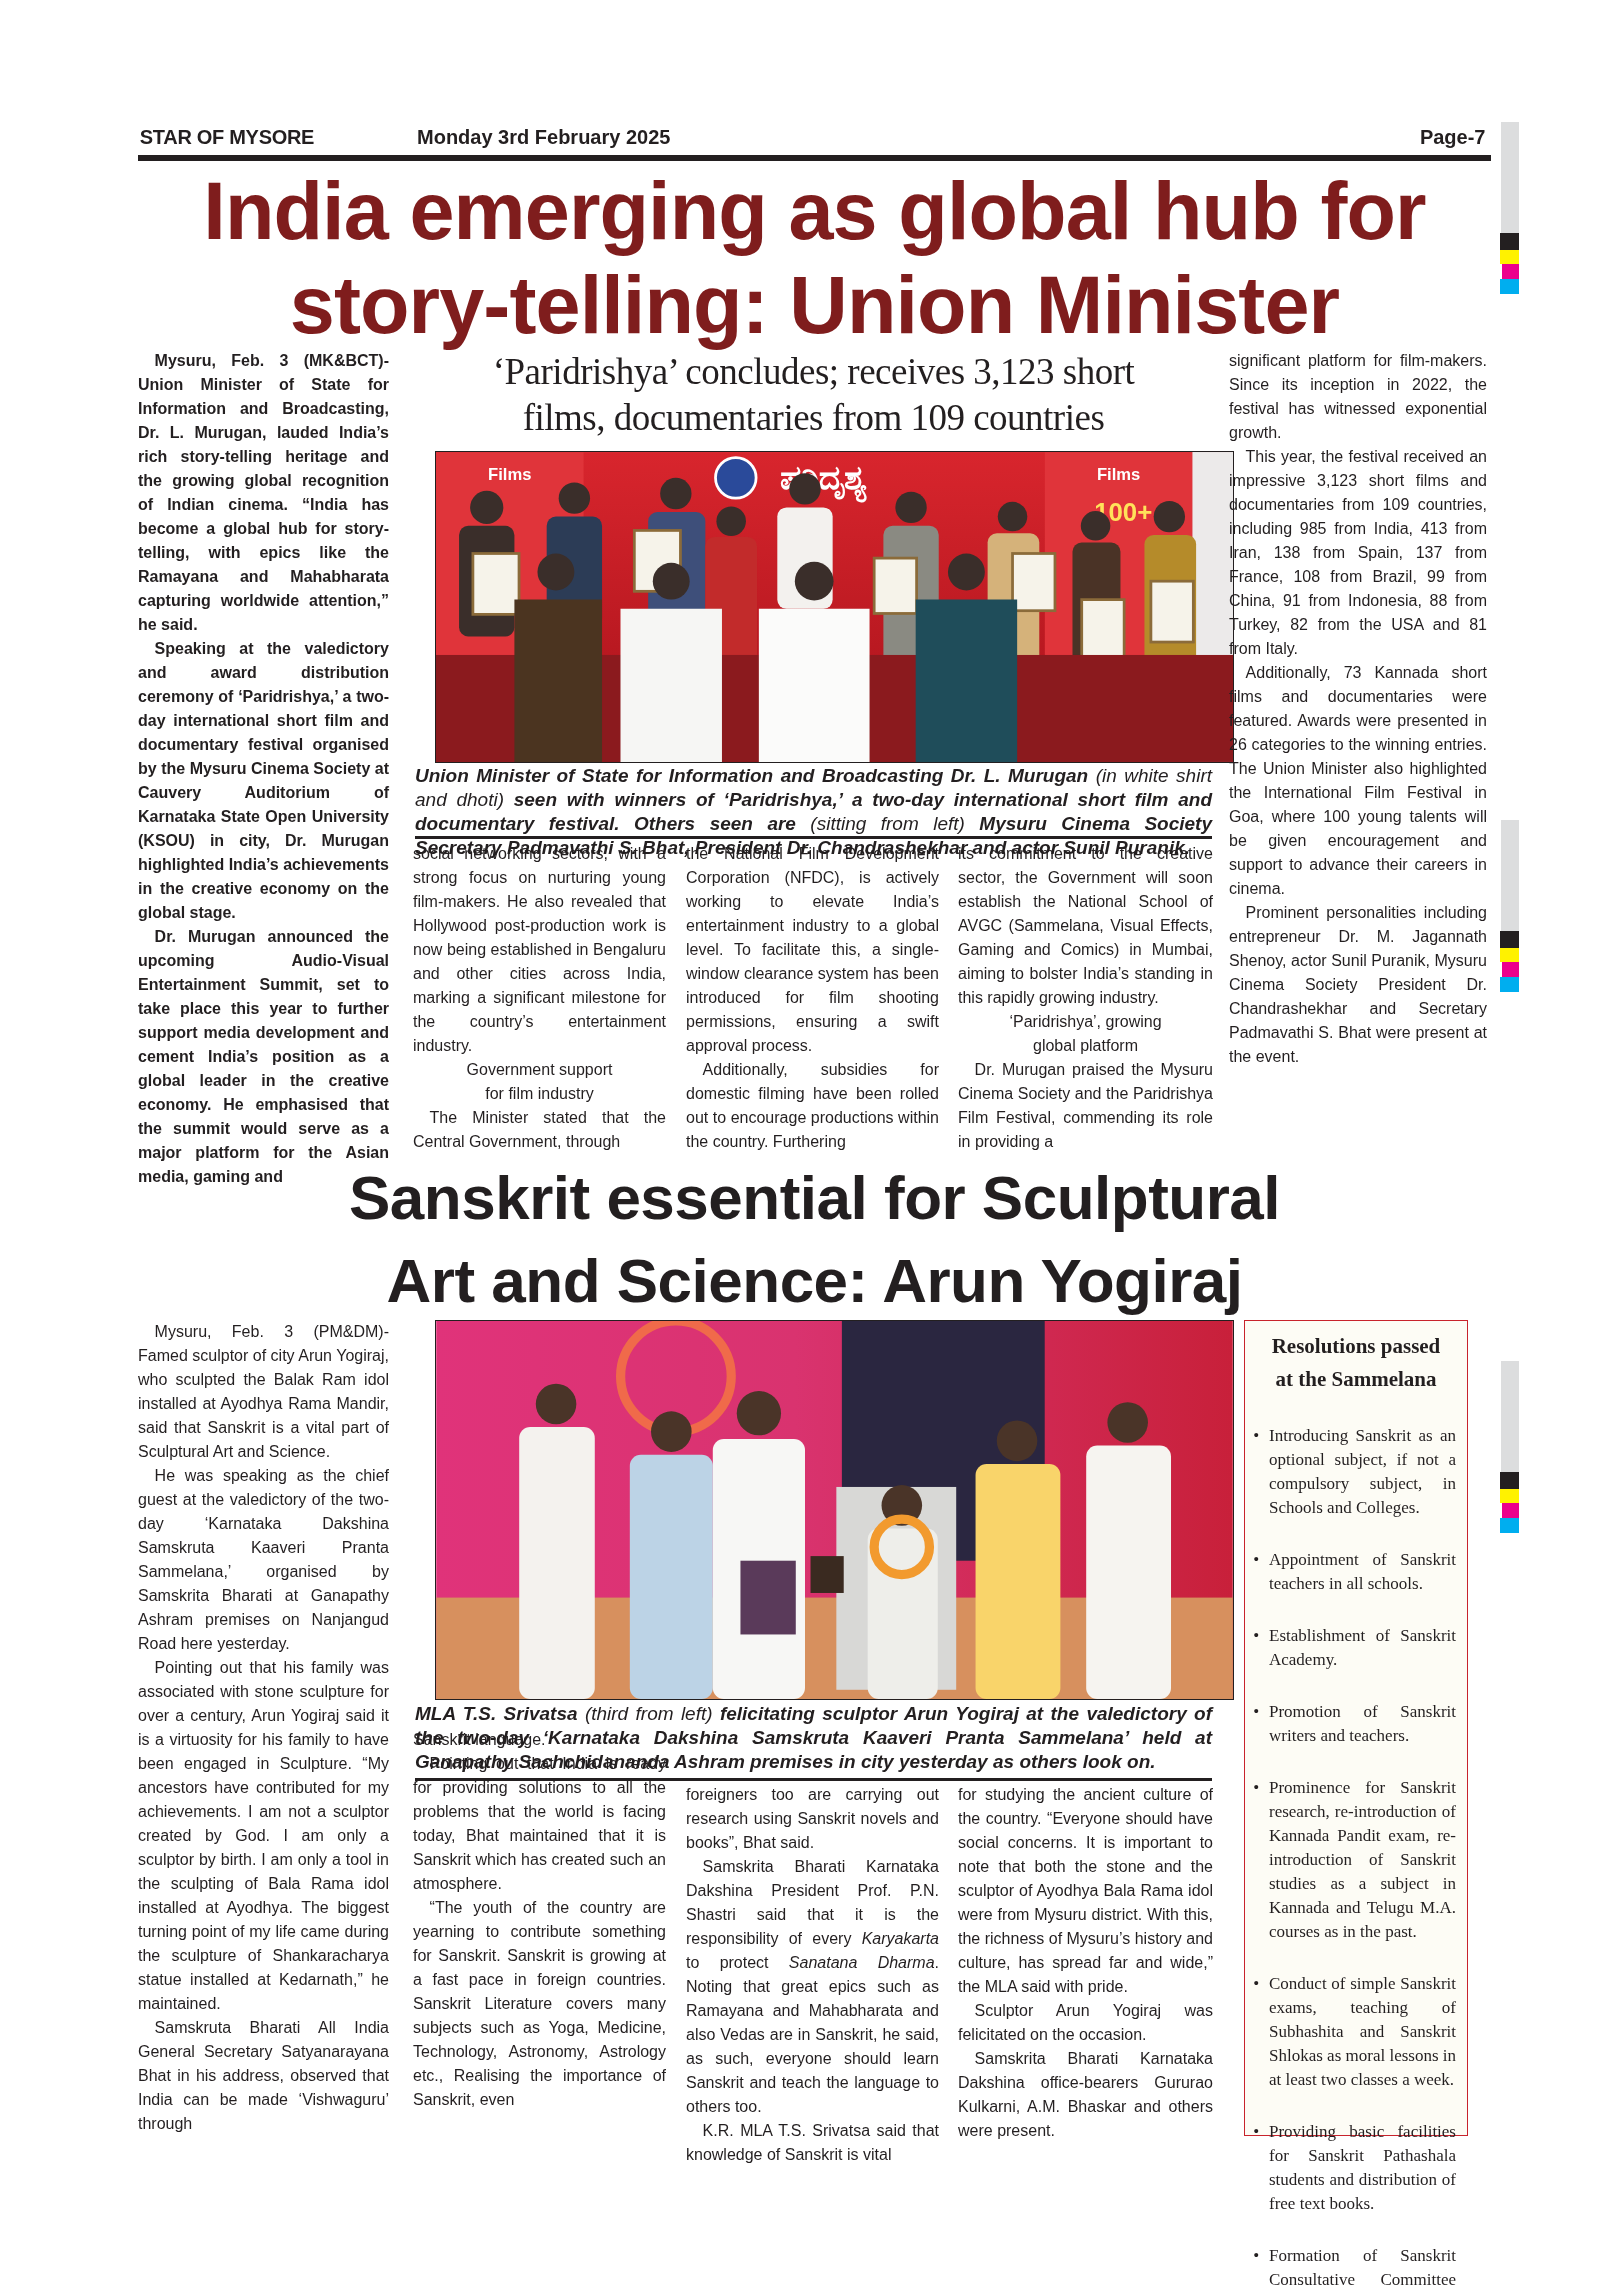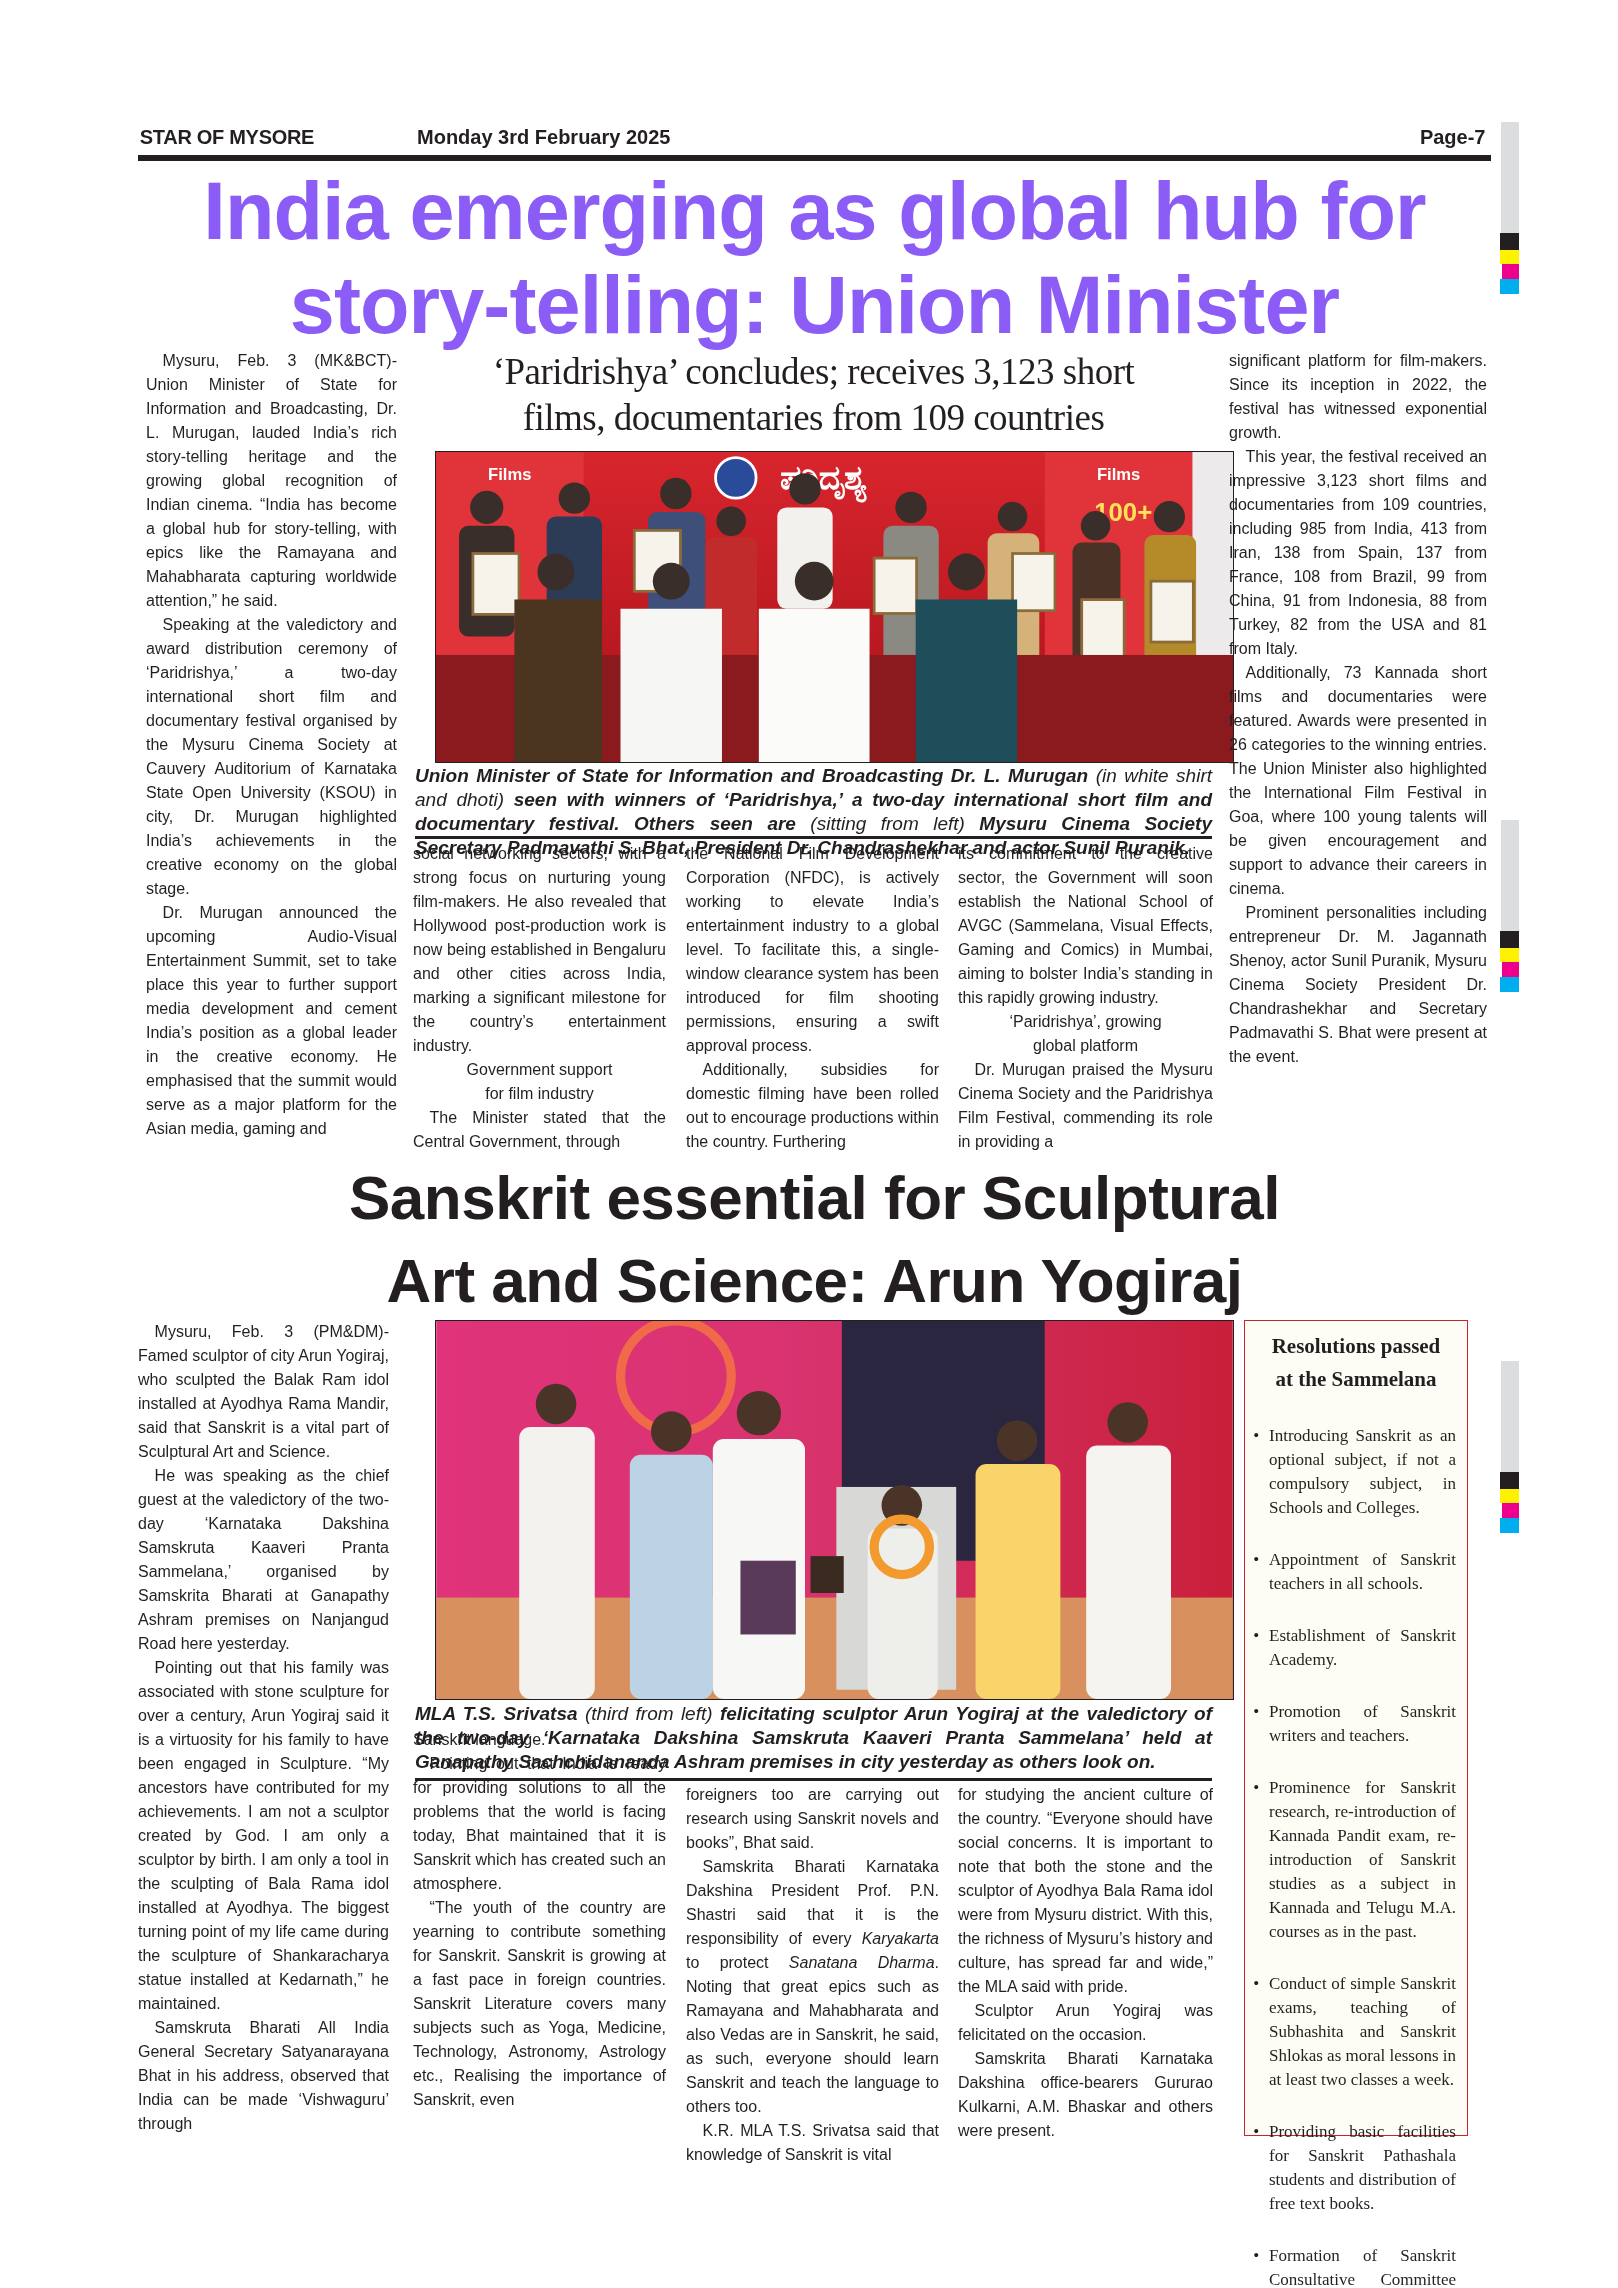--- a/index.html
+++ b/index.html
@@ -4,21 +4,21 @@
 <style>
   html, body { margin:0; padding:0; background:#ffffff; }
   body { width:1619px; height:2289px; position:relative; overflow:hidden; color:#231f20; }
   .page { position:absolute; left:138px; top:122px; width:1353px; }
   .masthead { position:absolute; left:0; top:0; width:1353px; height:31px; font-family:"Liberation Sans", sans-serif; font-weight:bold; font-size:20px; transform-origin:left; }
   .masthead .paper { position:absolute; left:1.8px; top:3.7px; letter-spacing:-0.3px; }
   .masthead .date { position:absolute; left:279px; top:3.7px; }
   .masthead .pg { position:absolute; right:5.5px; top:3.7px; }
   .rule-thick { position:absolute; left:0; top:33px; width:1353px; height:5.5px; background:#231f20; }
 
-  .hl1 { position:absolute; left:0; top:42px; width:1353px; text-align:center; font-family:"Liberation Sans", sans-serif; font-weight:bold; color:#8b5cf6; font-size:81px; line-height:94px; letter-spacing:-0.9px; }
+  .hl1 { position:absolute; left:0; top:42px; width:1353px; text-align:center; font-family:"Liberation Sans", sans-serif; font-weight:bold; color:#7f1d1d; font-size:81px; line-height:94px; letter-spacing:-0.9px; }
   .hl2 { position:absolute; left:0; top:1034px; width:1353px; text-align:center; font-family:"Liberation Sans", sans-serif; font-weight:bold; color:#231f20; font-size:62px; line-height:83px; letter-spacing:-0.5px; }
 
   .col { position:absolute; font-family:"Liberation Sans", sans-serif; font-size:16px; line-height:24px; text-align:justify; hyphens:manual; }
   .col p { margin:0; text-indent:16.6px; }
   .col p.noindent { text-indent:0; }
   .col .subhead { font-weight:normal; text-align:center; text-indent:0; }
   .col i { font-style:italic; }
 
   .deck { position:absolute; left:275px; top:227px; width:801px; text-align:center; font-family:"Liberation Serif", serif; font-size:37px; line-height:46px; letter-spacing:-0.5px; }
 
@@ -50,21 +50,21 @@
     <span class="date">Monday 3rd February 2025</span>
     <span class="pg">Page-7</span>
   </div>
   <div class="rule-thick"></div>
 
   <div class="hl1">
     <div>India emerging as global hub for</div>
     <div>story-telling: Union Minister</div>
   </div>
 
-  <div class="col" style="left:8px; top:227px; width:251px;">
+  <div class="col" style="left:0; top:227px; width:251px;font-weight:bold;">
     <p>Mysuru, Feb. 3 (MK&amp;BCT)- Union Minister of State for Information and Broadcasting, Dr. L. Murugan, lauded India’s rich story-telling heritage and the growing global recognition of Indian cinema. “India has become a global hub for story-telling, with epics like the Ramayana and Mahabharata capturing worldwide attention,” he said.</p>
     <p>Speaking at the valedictory and award distribution ceremony of ‘Paridrishya,’ a two-day international short film and documentary festival organised by the Mysuru Cinema Society at Cauvery Auditorium of Karnataka State Open University (KSOU) in city, Dr. Murugan highlighted India’s achievements in the creative economy on the global stage.</p>
     <p>Dr. Murugan announced the upcoming Audio-Visual Entertainment Summit, set to take place this year to further support media development and cement India’s position as a global leader in the creative economy. He emphasised that the summit would serve as a major platform for the Asian media, gaming and</p>
   </div>
 
   <div class="deck">
     <div>‘Paridrishya’ concludes; receives 3,123 short</div>
     <div>films, documentaries from 109 countries</div>
   </div>
 

